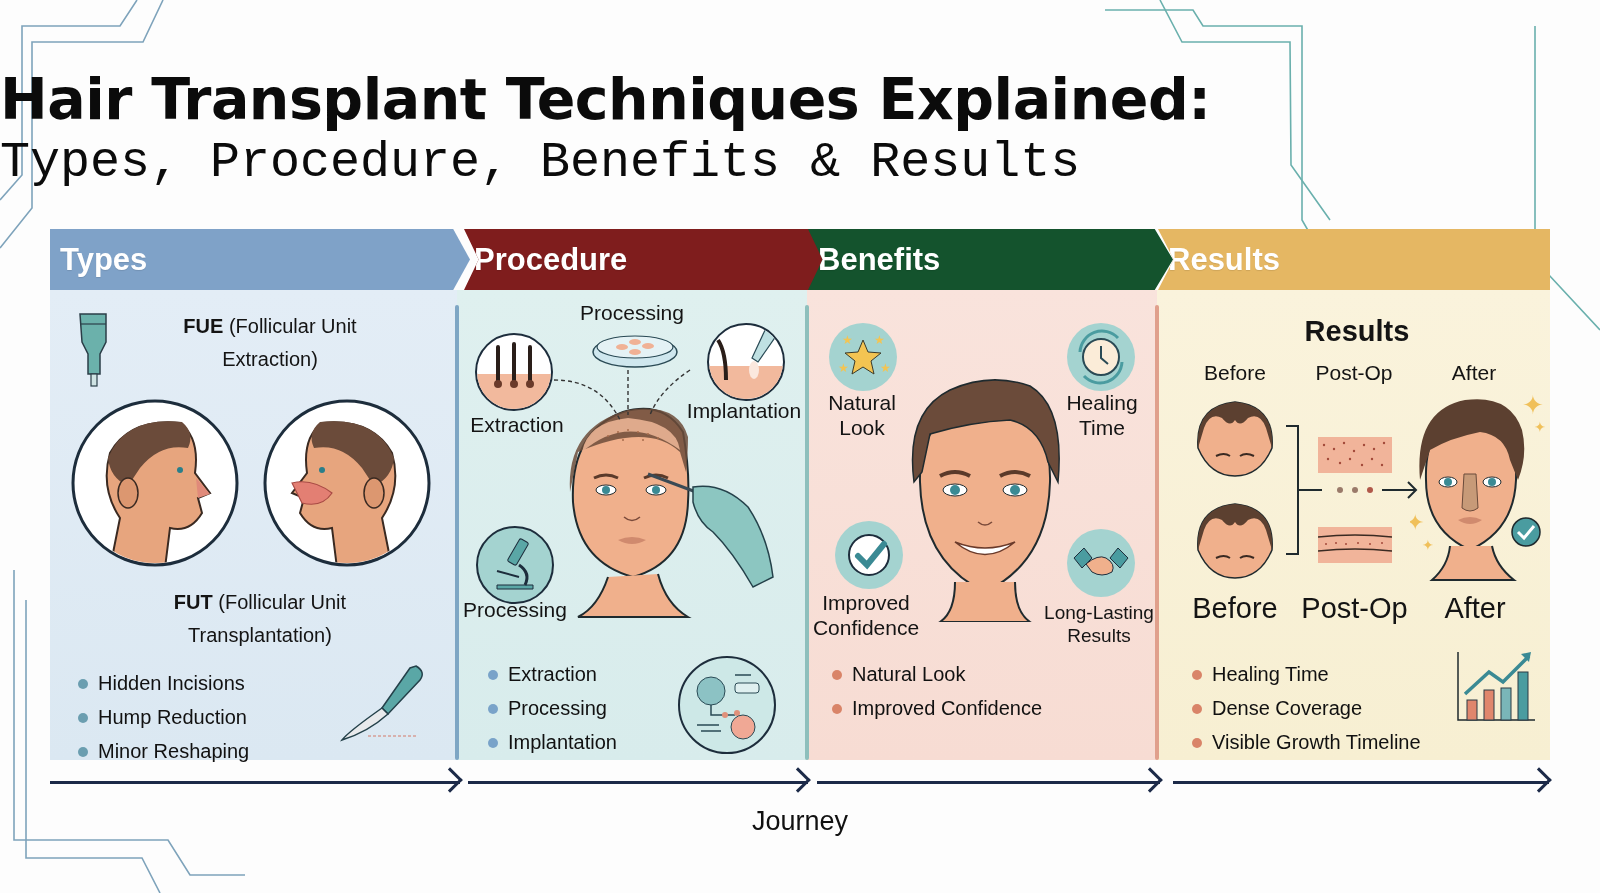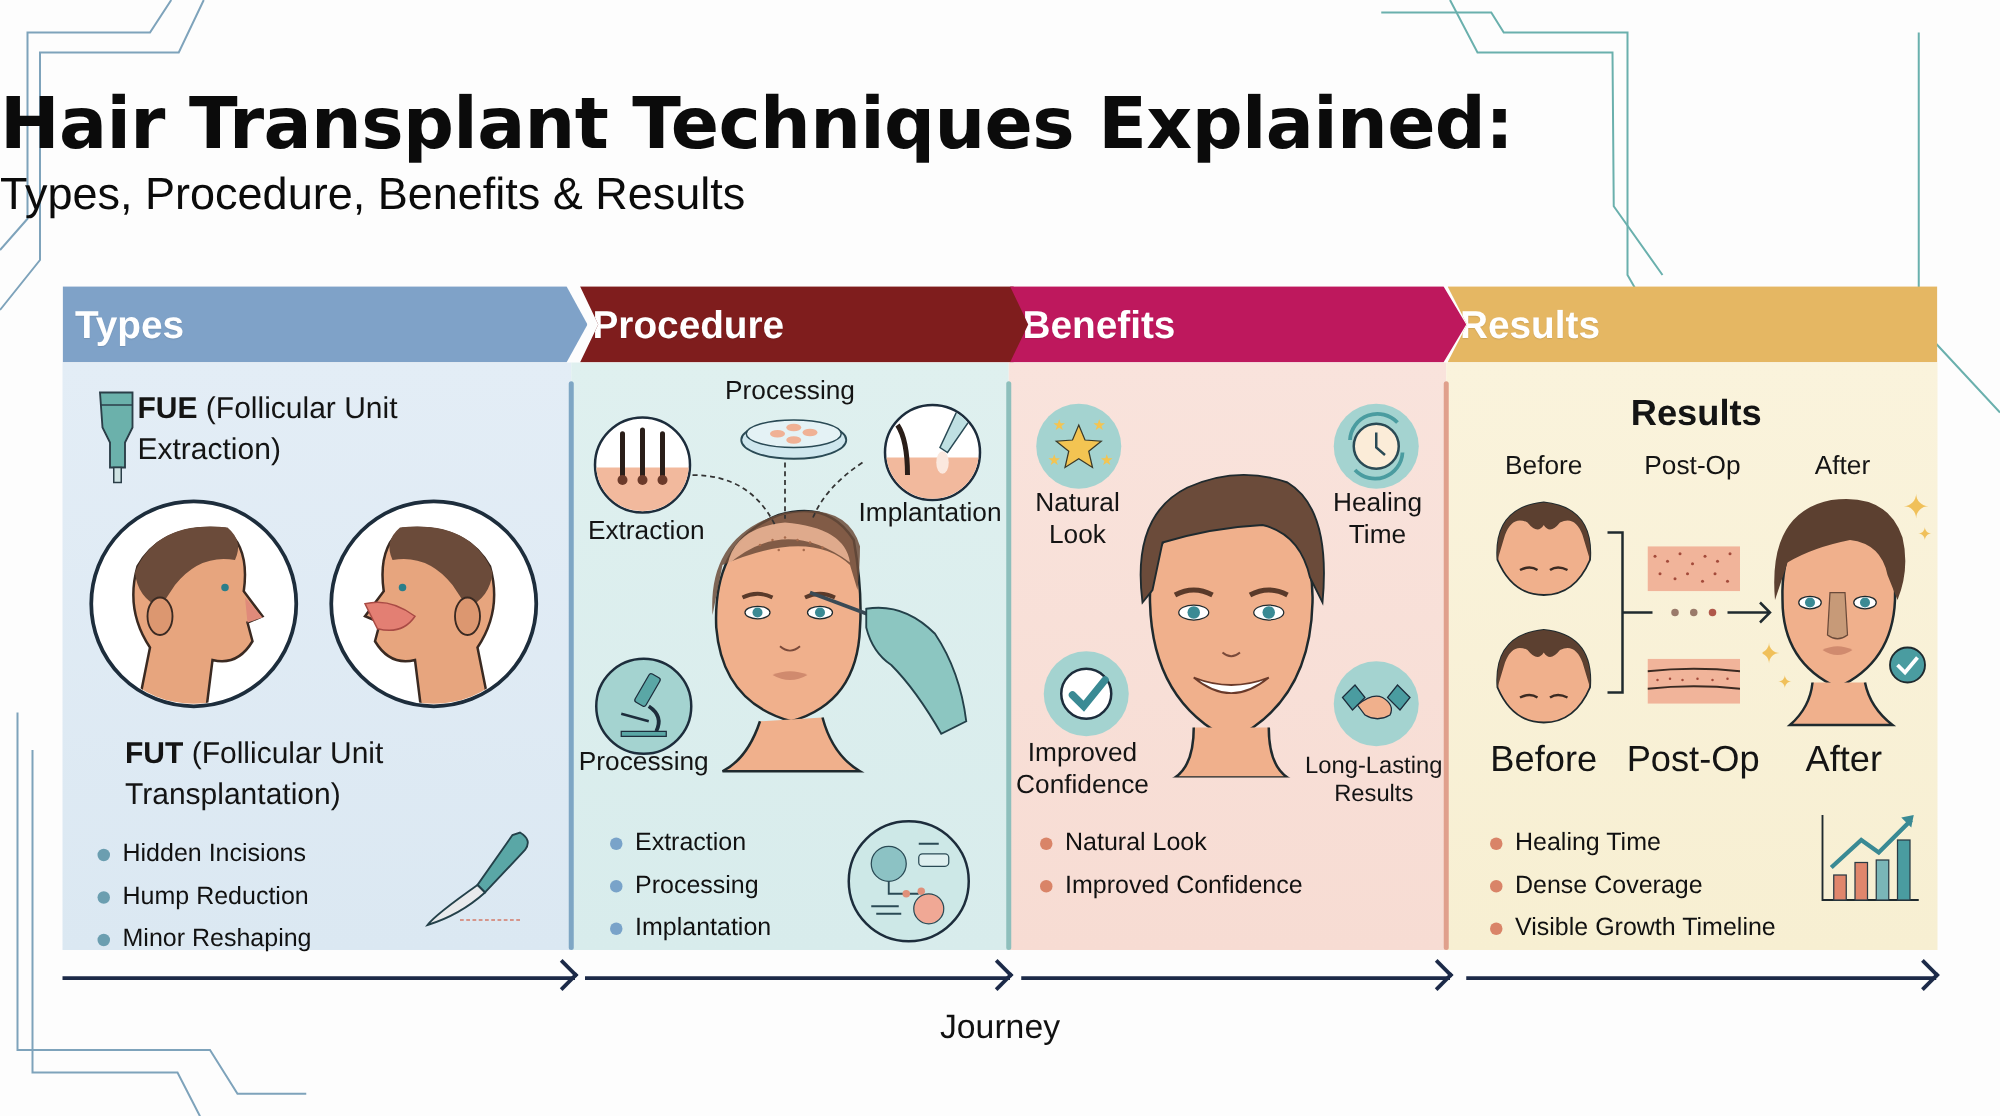--- a/index.html
+++ b/index.html
@@ -1,35 +1,35 @@
 <!DOCTYPE html>
 <html><head>
 <meta charset="utf-8">
 <style>
   *{box-sizing:border-box;margin:0;padding:0}
   html,body{width:1600px;height:893px;overflow:hidden;background:#fdfdfd;font-family:"Liberation Sans",sans-serif;color:#111}
   #root{position:relative;width:1600px;height:893px}
   .deco{position:absolute;left:0;top:0;width:1600px;height:893px;pointer-events:none}
   .title{position:absolute;left:0;width:1600px;text-align:left}
   .title-main{top:66px;font-size:57px;font-weight:bold;letter-spacing:-0.5px;color:#0b0b0b;font-family:"DejaVu Sans",sans-serif}
-  .title-sub{top:134px;font-size:36px;font-weight:normal;color:#0b0b0b;font-family:Liberation Sans, sans-serif}
+  .title-sub{top:134px;font-size:50px;font-weight:normal;color:#0b0b0b;font-family:Liberation Mono, monospace}
   .col{position:absolute;top:290px;height:470px}
   .c1{left:50px;width:407px;background:linear-gradient(#e3edf6,#dbe8f2)}
   .c2{left:457px;width:350px;background:linear-gradient(#dff0ef,#d8ecec)}
   .c3{left:807px;width:350px;background:linear-gradient(#f9e3dc,#f7dcd3)}
   .c4{left:1157px;width:393px;background:linear-gradient(#faf3dc,#f7efd2)}
   .hdr{position:absolute;top:229px;height:61px;color:#fff;font-weight:bold;font-size:31px;display:flex;align-items:center;text-shadow:0 1px 1px rgba(0,0,0,.1)}
   .h1{left:50px;width:420px;background:#7fa2c8;clip-path:polygon(0 0,96% 0,100% 50%,96% 100%,0 100%)}
   .h2{left:464px;width:365px;background:#7f1d1d;clip-path:polygon(0 0,95% 0,100% 50%,95% 100%,0 100%,4% 50%)}
-  .h3{left:808px;width:365px;background:#be185d;clip-path:polygon(0 0,95% 0,100% 50%,95% 100%,0 100%,4% 50%)}
+  .h3{left:808px;width:365px;background:#14532d;clip-path:polygon(0 0,95% 0,100% 50%,95% 100%,0 100%,4% 50%)}
   .h4{left:1158px;width:392px;background:#e5b763;clip-path:polygon(0 0,100% 0,100% 100%,0 100%,4% 50%)}
   .hdr span{position:relative;left:10px}
   .t{position:absolute;font-family:"Liberation Sans",sans-serif;color:#141414;white-space:nowrap}
   .lbl{font-size:21px;text-align:center;line-height:25px}
-  .big{font-size:24px;line-height:33px;text-align:left}
+  .big{font-size:20px;line-height:33px;text-align:center}
   .b{font-weight:bold}
   .bul{position:absolute;font-size:20px;line-height:34px}
   .bul li{list-style:none;position:relative;padding-left:22px;white-space:nowrap}
   .bul li::before{content:"";position:absolute;left:2px;top:13px;width:10px;height:10px;border-radius:50%}
   .blue li::before{background:#6b9eb0}
   .blue2 li::before{background:#79a3c9}
   .salmon li::before{background:#d98468}
   .ico{position:absolute}
   .axis{position:absolute;top:781px;height:3px;background:#1c2a48}
   .arrowhead{position:absolute;top:771px;width:18px;height:18px;border-right:3px solid #1c2a48;border-top:3px solid #1c2a48;transform:rotate(45deg)}

